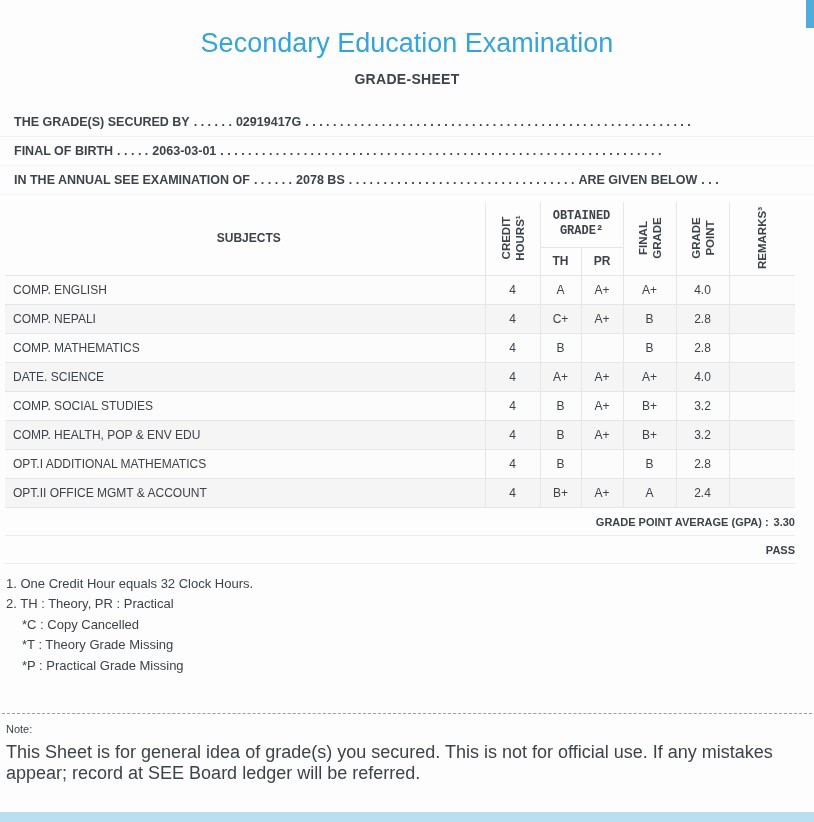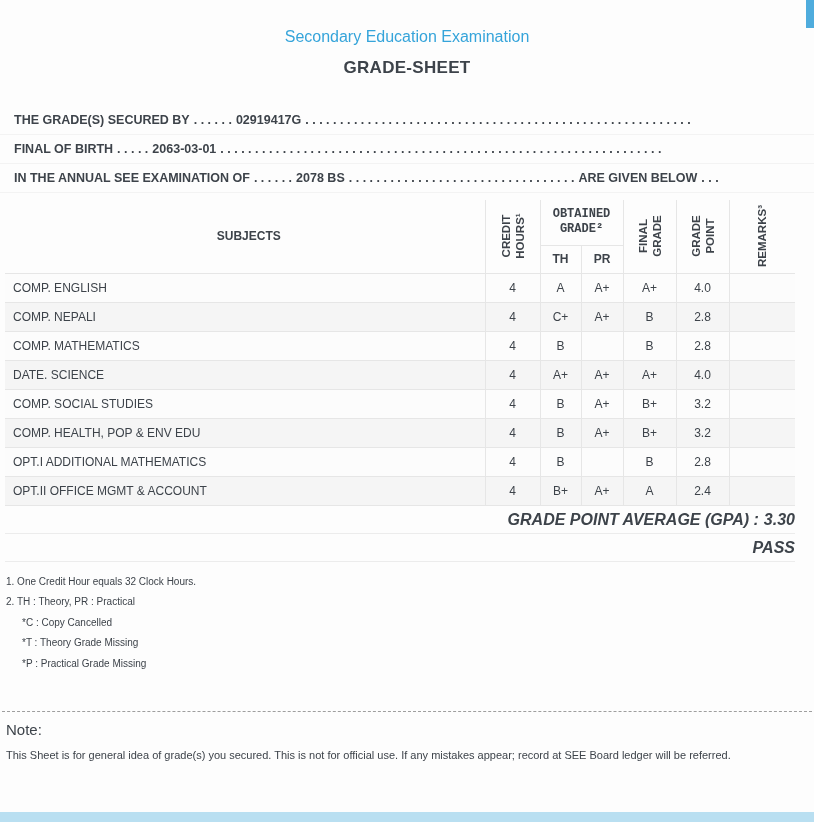--- a/index.html
+++ b/index.html
@@ -16,33 +16,33 @@
   .scroll-thumb {
     position: absolute;
     top: 0; right: 0;
     width: 8px; height: 28px;
     background: #4facdd;
   }
   
   .title {
     margin-top: 28px;
     text-align: center;
-    font-size: 16px;
+    font-size: 27px;
     font-weight: 400;
     color: #35a4da;
   }
   .subtitle {
     margin-top: 12px;
     text-align: center;
-    font-size: 17px;
+    font-size: 14px;
     font-weight: 700;
     letter-spacing: 0.3px;
   }
   
-  .info { margin-top: 28px; }
+  .info { margin-top: 21px; }
   .info-line {
     height: 29px;
     line-height: 29px;
     padding-left: 14px;
     padding-right: 10px;
     font-size: 12.5px;
     font-weight: 700;
     white-space: nowrap;
     overflow: hidden;
     border-bottom: 1px solid #f3f3f3;
@@ -99,41 +99,40 @@
   tbody tr:nth-child(odd) { background: #fcfcfc; }
   tbody tr:nth-child(even) { background: #f5f5f5; }
   td.cell-subject { text-align: left; padding-left: 8px; }
   td.cell-center { text-align: center; }
   
   .summary { margin: 0 19px 0 5px; }
   .summary-row {
     height: 28px;
     line-height: 28px;
     text-align: right;
-    font-size: 16px;
+    font-size: 11px;
     font-weight: 600;
     border-bottom: 1px solid #ececec;
-    font-style: italic;
   }
   .summary-row span + span { margin-left: 5px; }
   
-  .footnotes { margin: 10px 8px 0 6px; font-size: 10px; }
+  .footnotes { margin: 10px 8px 0 6px; font-size: 13px; }
   .fn-line { line-height: 20.5px; }
   .fn-indent { padding-left: 16px; }
   
   .dashed {
     border-top: 1px dashed #9e9e9e;
     margin: 37px 2px 0 2px;
   }
-  .note-label { margin-top: 9px; padding-left: 6px; font-size: 15px; }
+  .note-label { margin-top: 9px; padding-left: 6px; font-size: 11px; }
   .note-text {
     margin-top: 7px;
     padding-left: 6px;
     padding-right: 18px;
-    font-size: 11px;
+    font-size: 18px;
     line-height: 21px;
   }
   
   .bottom-bar {
     position: absolute;
     left: 0; right: 0; bottom: 0;
     height: 10px;
     background: #b9dff1;
   }
 </style>

